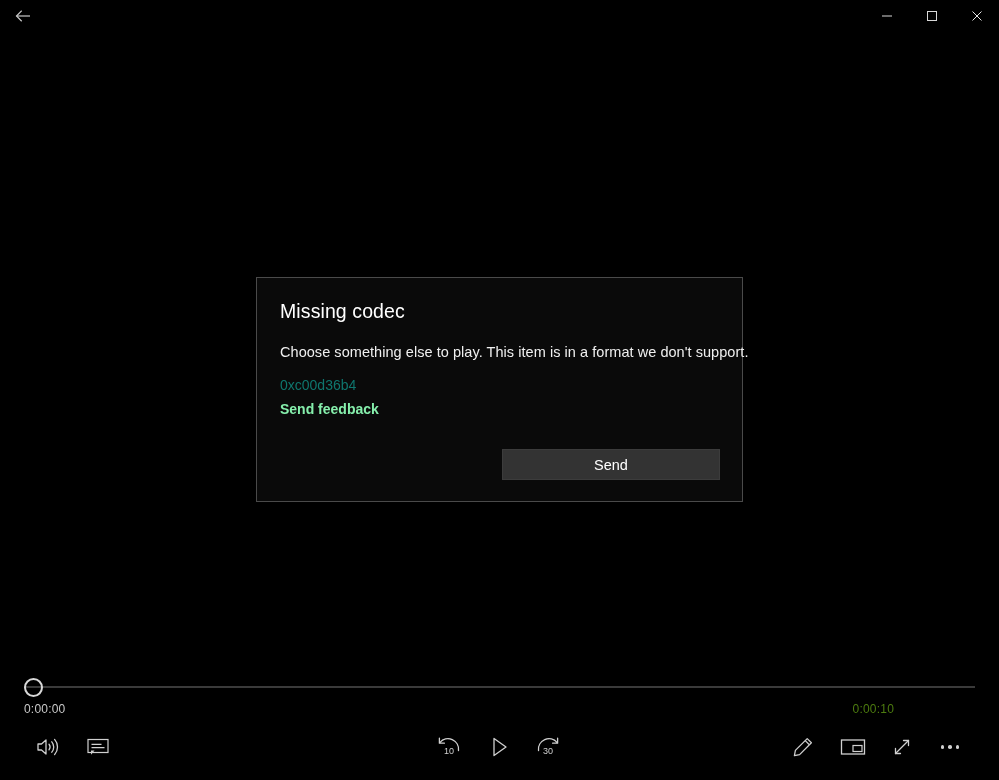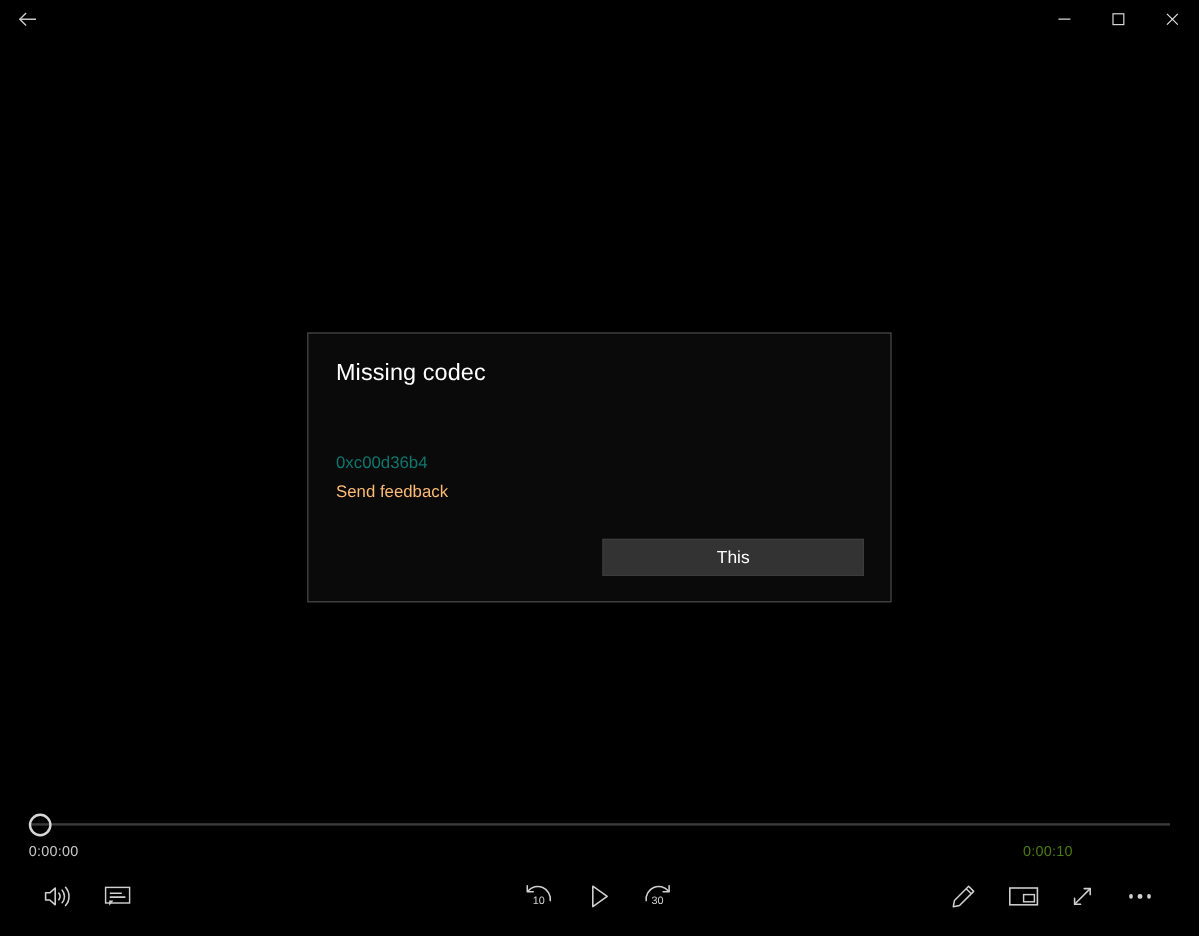--- a/index.html
+++ b/index.html
@@ -128,24 +128,25 @@
     font-size: 14px;
     color: #0f766e;
     white-space: nowrap;
   }
 
   .dialog-feedback {
     position: absolute;
     left: 23px;
     top: 123px;
     font-size: 14px;
-    color: #fdba74;
+    color: #86efac;
     white-space: nowrap;
     cursor: pointer;
     text-decoration: none;
+    font-weight: bold;
   }
 
   .dialog-close-btn {
     position: absolute;
     left: 245px;
     top: 171px;
     width: 218px;
     height: 31px;
     background: #333333;
     border: 1px solid #3c3c3c;
@@ -309,26 +310,27 @@
     </div>
   </div>
 
   <div class="stage"></div>
 
   <div class="dialog-layer">
     <div class="dialog">
 
       <div class="dialog-title">Missing codec</div>
 
+      <div class="dialog-body">Choose something else to play. This item is in a format we don't support.</div>
 
       <div class="dialog-code">0xc00d36b4</div>
 
       <a class="dialog-feedback">Send feedback</a>
 
-      <button class="dialog-close-btn">This</button>
+      <button class="dialog-close-btn">Send</button>
     </div>
   </div>
 
   <div class="controls">
 
     <div class="seek-row">
       <div class="seek-track">
         <div class="seek-progress" style="width: 0px;"></div>
       </div>
 

